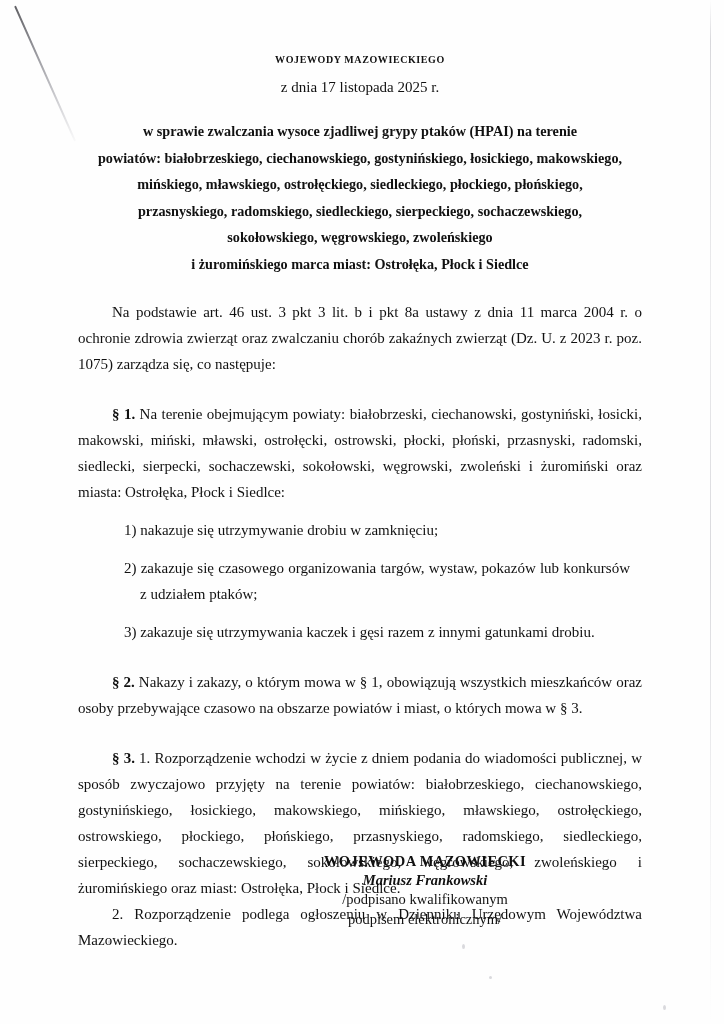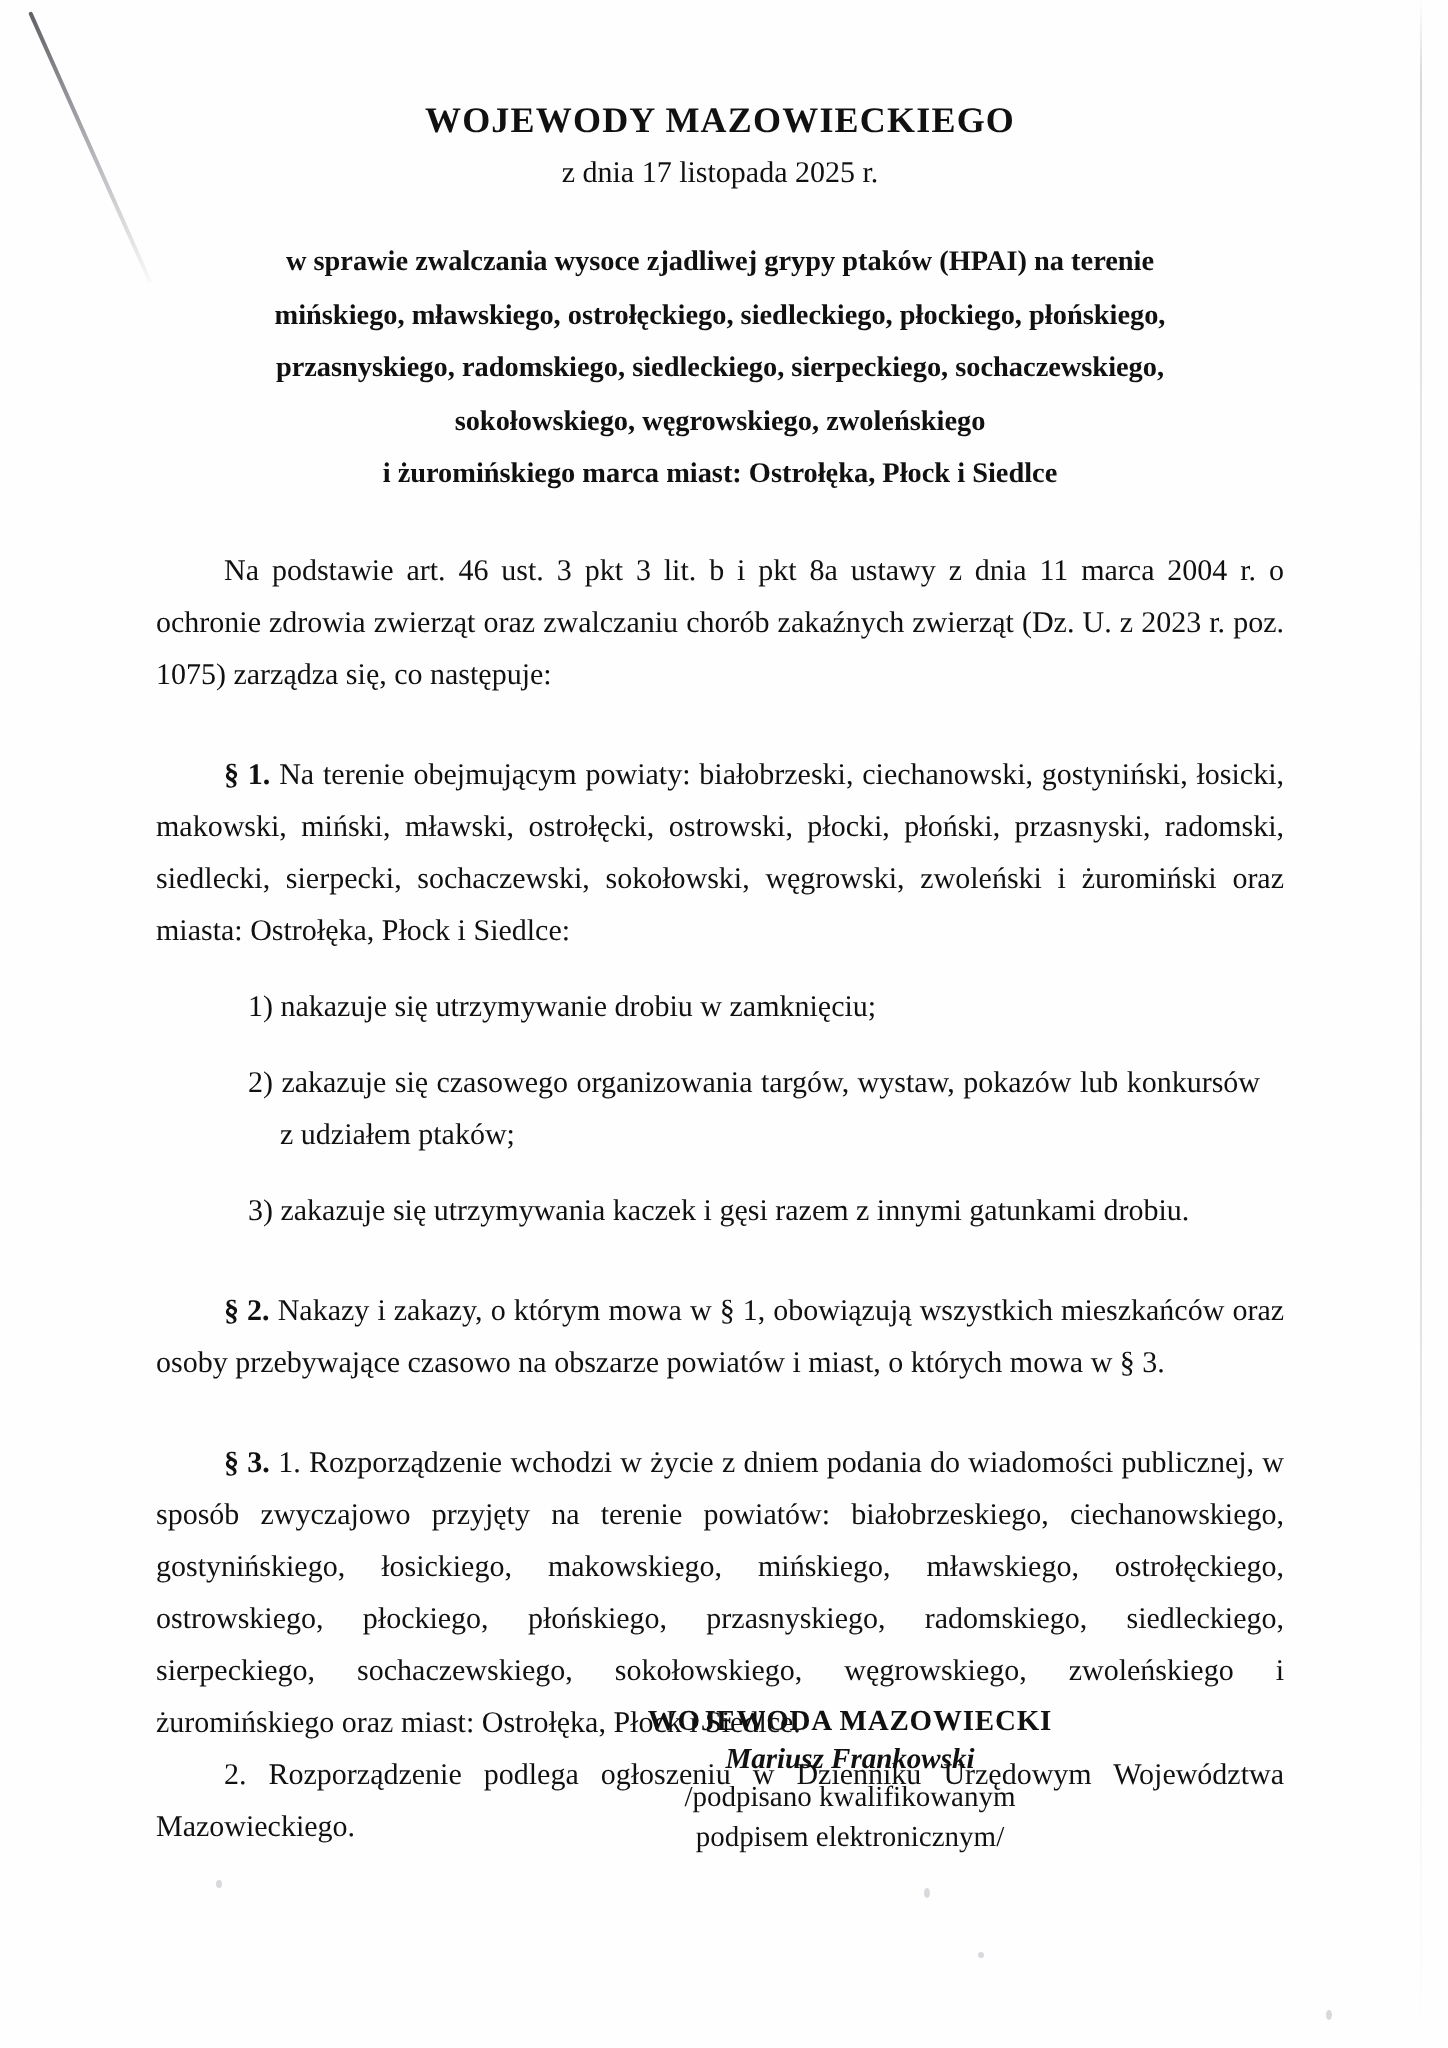--- a/index.html
+++ b/index.html
@@ -68,21 +68,21 @@
     margin-top: 48px;
   }
   .doc-title {
     font-weight: bold;
     font-size: 15.5px;
     letter-spacing: 0.7px;
     line-height: 24px;
   }
   .doc-subtitle {
     font-weight: bold;
-    font-size: 18px;
+    font-size: 10px;
     letter-spacing: 0.6px;
     line-height: 24px;
   }
   .doc-date {
     font-size: 15px;
     line-height: 26px;
     margin-top: 2px;
   }
 
   .scope-block {
@@ -168,20 +168,21 @@
 
   <div class="content">
 
     <div class="title-block">
       <div class="doc-subtitle">WOJEWODY MAZOWIECKIEGO</div>
       <div class="doc-date">z dnia 17 listopada 2025 r.</div>
     </div>
 
     <div class="scope-block">
       <div class="scope-line">w sprawie zwalczania wysoce zjadliwej grypy ptaków (HPAI) na terenie</div>
+      <div class="scope-line">powiatów: białobrzeskiego, ciechanowskiego, gostynińskiego, łosickiego, makowskiego,</div>
       <div class="scope-line">mińskiego, mławskiego, ostrołęckiego, siedleckiego, płockiego, płońskiego,</div>
       <div class="scope-line">przasnyskiego, radomskiego, siedleckiego, sierpeckiego, sochaczewskiego,</div>
       <div class="scope-line">sokołowskiego, węgrowskiego, zwoleńskiego</div>
       <div class="scope-line">i żuromińskiego marca miast: Ostrołęka, Płock i Siedlce</div>
     </div>
 
     <p class="body-para indent para-gap-basis">Na podstawie art. 46 ust. 3 pkt 3 lit. b i pkt 8a ustawy z dnia 11 marca 2004 r. o ochronie zdrowia zwierząt oraz zwalczaniu chorób zakaźnych zwierząt (Dz. U. z 2023 r. poz. 1075) zarządza się, co następuje:</p>
 
     <p class="body-para indent para-gap-s1"><span class="sec-mark">§ 1.</span> <span>Na terenie obejmującym powiaty: białobrzeski, ciechanowski, gostyniński, łosicki, makowski, miński, mławski, ostrołęcki, ostrowski, płocki, płoński, przasnyski, radomski, siedlecki, sierpecki, sochaczewski, sokołowski, węgrowski, zwoleński i żuromiński oraz miasta: Ostrołęka, Płock i Siedlce:</span></p>
 

